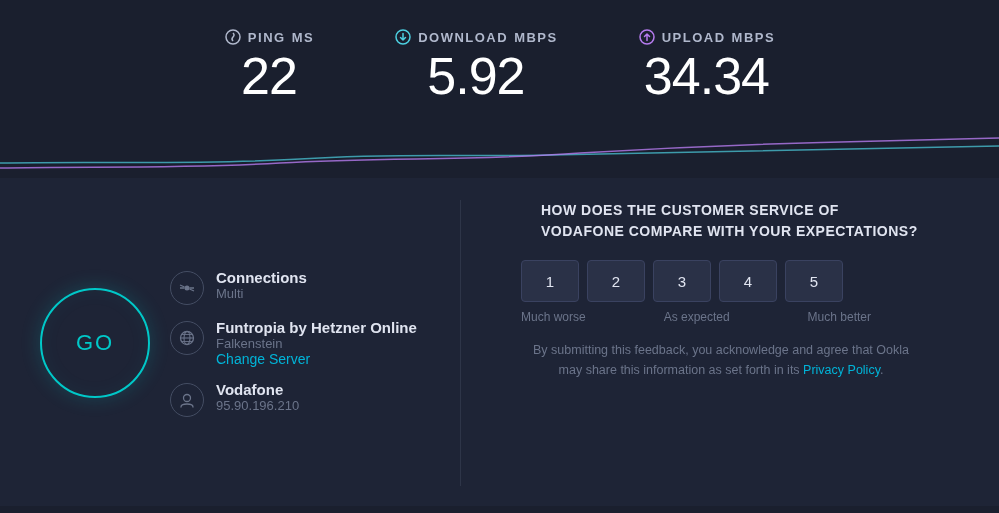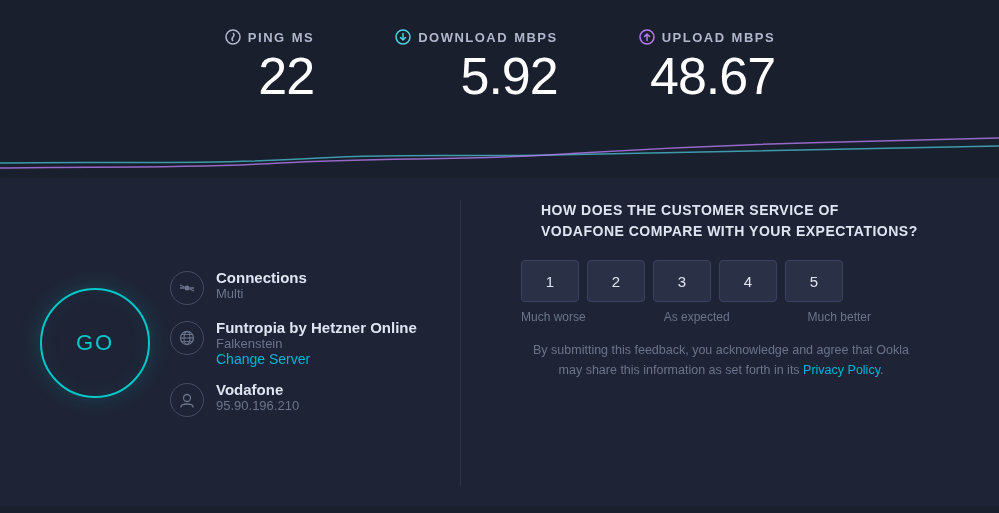--- a/index.html
+++ b/index.html
@@ -16,21 +16,21 @@
     .top-metrics {
       display: flex;
       justify-content: center;
       align-items: flex-start;
       gap: 80px;
       padding: 28px 0 18px;
       background-color: #1a1f2e;
     }
 
     .metric {
-      text-align: right;
+      text-align: center;
     }
 
     .metric-label {
       display: flex;
       align-items: center;
       justify-content: center;
       gap: 6px;
       font-size: 13px;
       font-weight: 600;
       letter-spacing: 1.5px;
@@ -258,21 +258,21 @@
     <div class="metric-label">
       <span class="metric-icon">
         <svg width="18" height="18" viewBox="0 0 18 18" fill="none">
           <circle cx="9" cy="9" r="7" stroke="#b57bee" stroke-width="1.5" fill="none"></circle>
           <path d="M9 12.5 L9 6 M6.5 8.5 L9 6 L11.5 8.5" stroke="#b57bee" stroke-width="1.5" stroke-linecap="round" stroke-linejoin="round"></path>
         </svg>
       </span>
       <span>UPLOAD</span>
       <span>Mbps</span>
     </div>
-    <div class="metric-value">48.67</div>
+    <div class="metric-value">34.34</div>
   </div>
 </div>
 
 <div class="wave-area">
   <svg viewBox="0 0 999 55" preserveAspectRatio="none" xmlns="http://www.w3.org/2000/svg">
     <defs>
       <linearGradient id="waveGrad" x1="0%" y1="0%" x2="100%" y2="0%">
         <stop offset="0%" style="stop-color:#6a3fa0;stop-opacity:1"></stop>
         <stop offset="60%" style="stop-color:#4a90d9;stop-opacity:1"></stop>
         <stop offset="100%" style="stop-color:#b57bee;stop-opacity:1"></stop>

